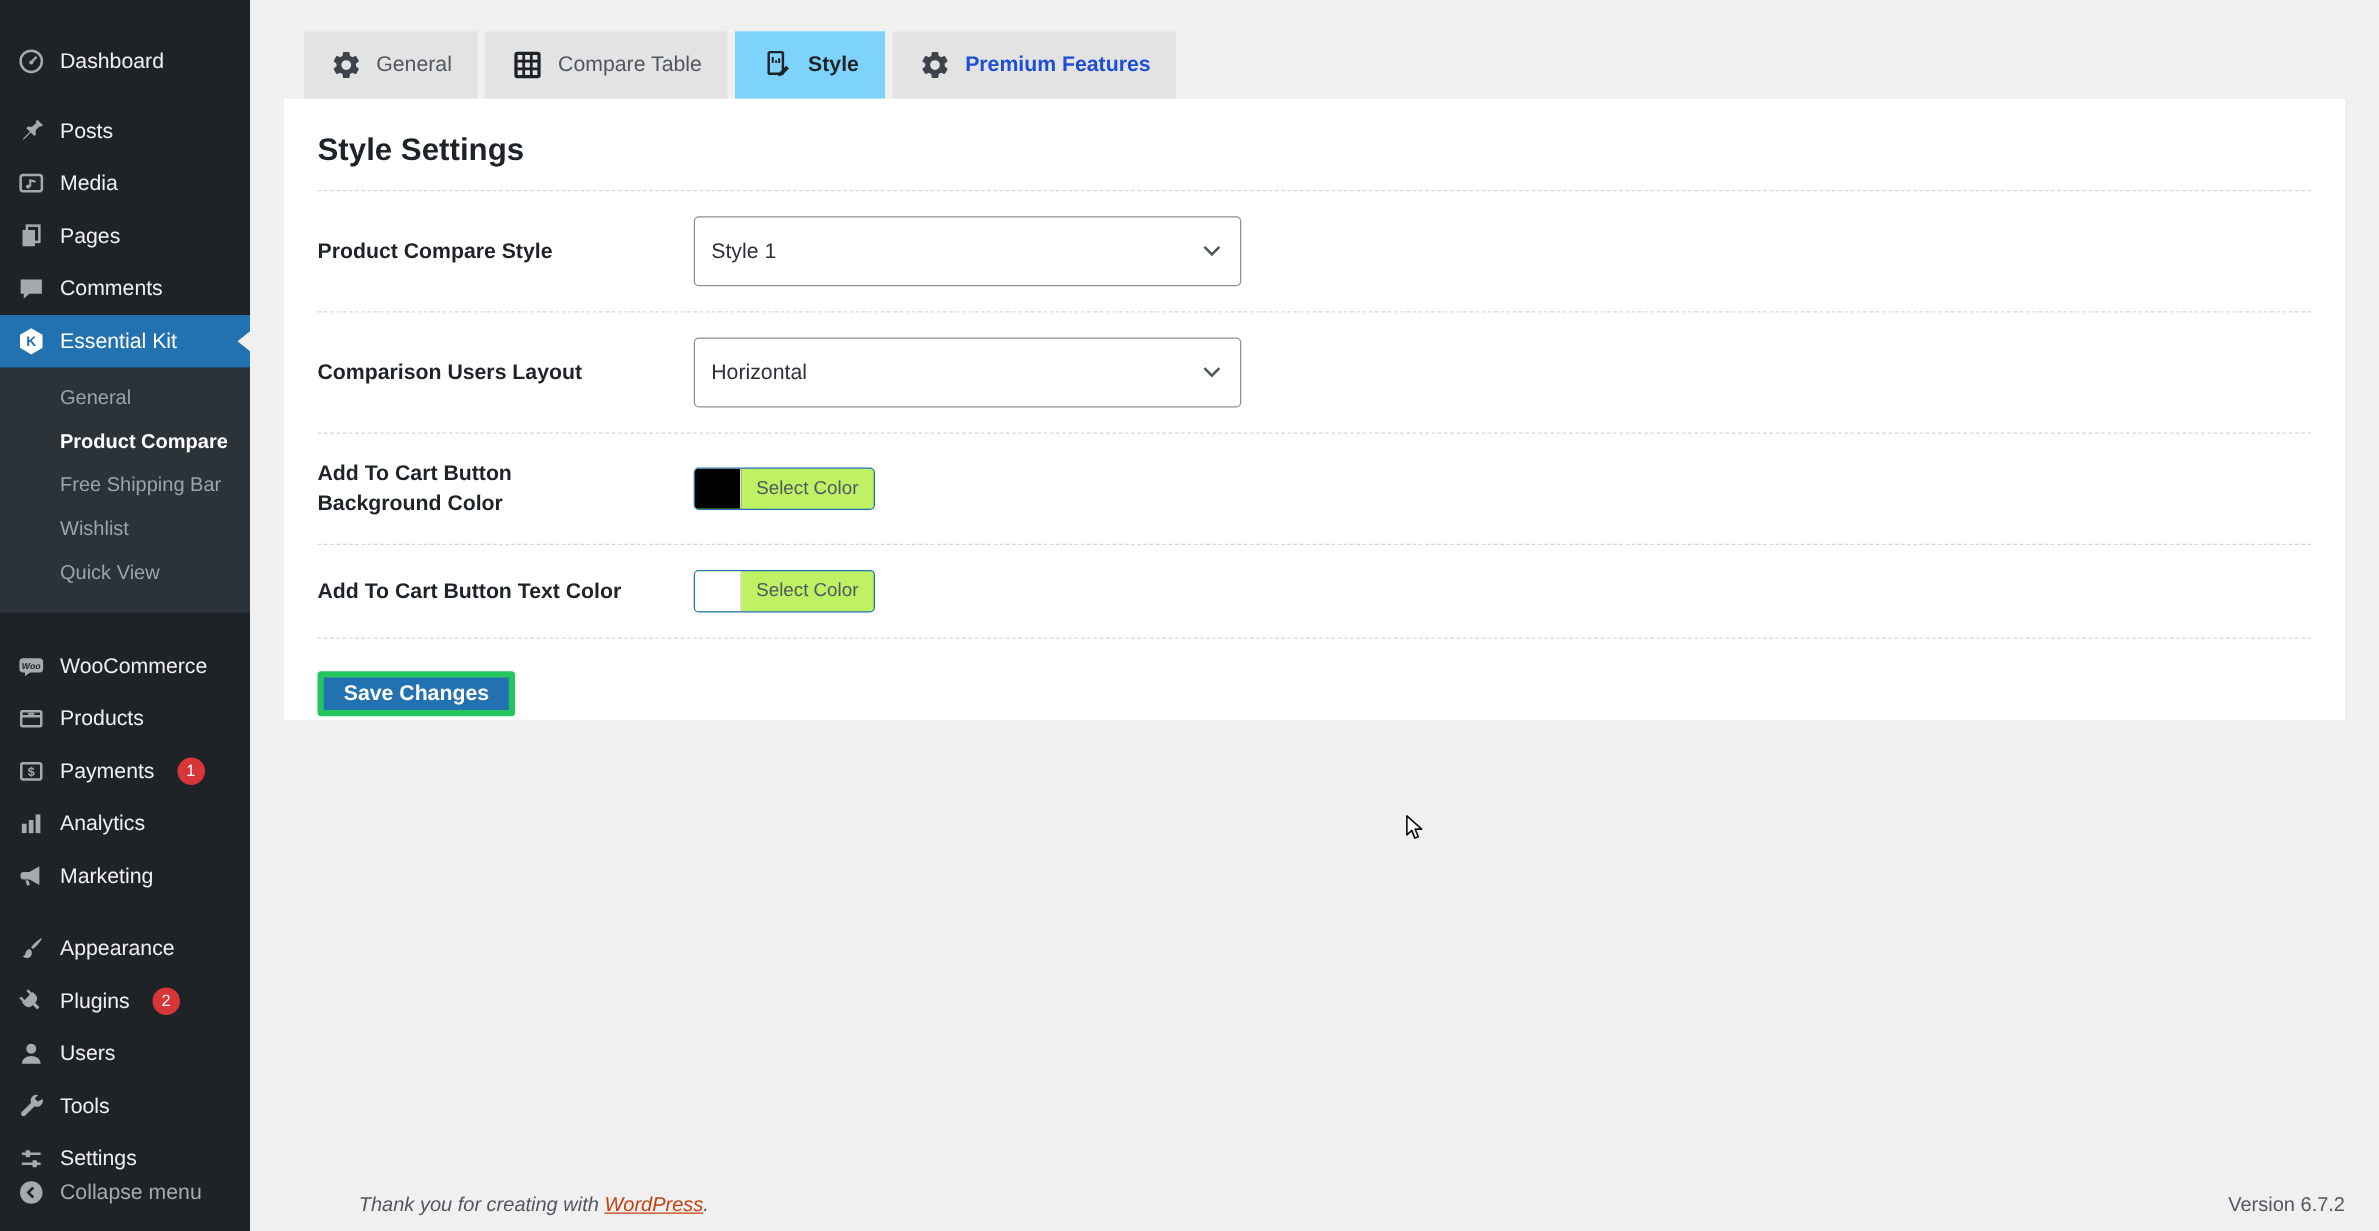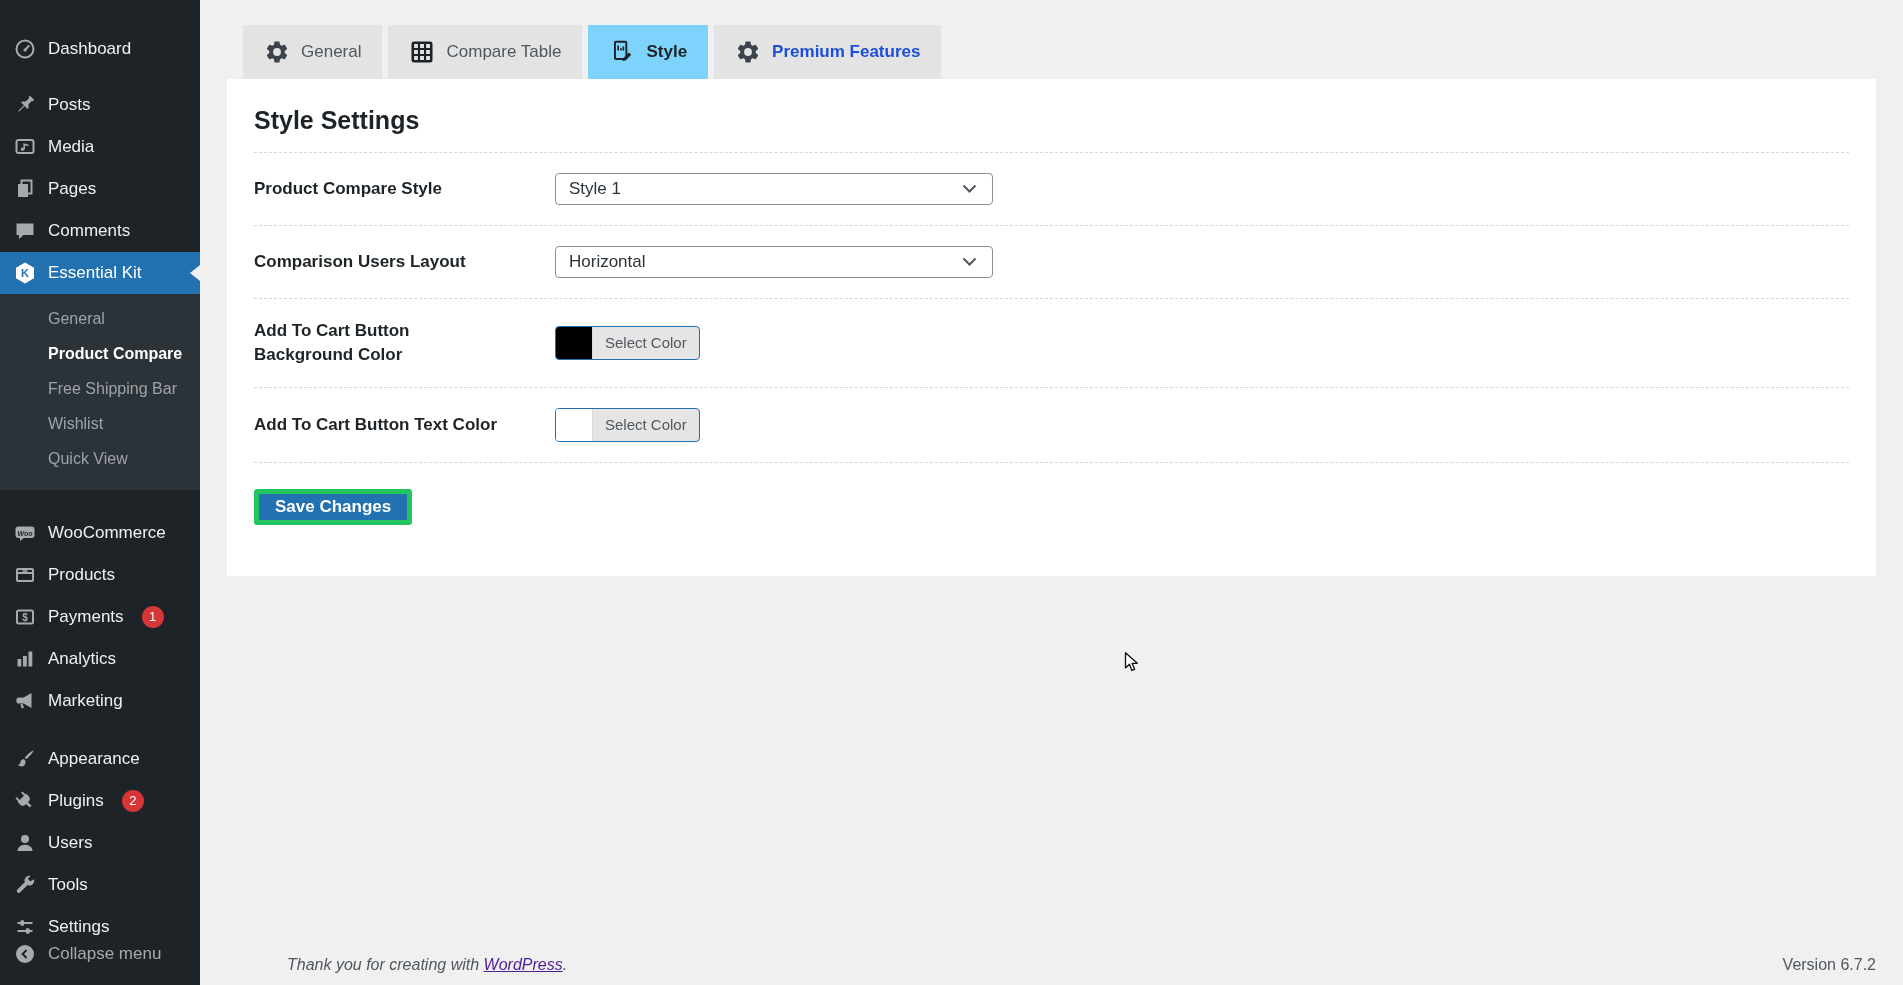--- a/index.html
+++ b/index.html
@@ -30,35 +30,35 @@
     background:#e3e3e4; color:#50575e; font-size:17px; cursor:pointer; }
   .tab .ticon { width:26px; height:26px; display:flex; align-items:center; justify-content:center; }
   .tab-active { background:#7dd3fc; color:#1d2327; font-weight:bold; }
   .tab-premium { color:#1d4ed8; font-weight:bold; }
   
   #panel { position:absolute; left:227px; top:79px; width:1649px; height:497px; background:#fff; padding:27px 27px 0; }
   .page-title { font-size:25px; font-weight:bold; color:#1d2327; margin:0 0 17px; }
   .form-row { display:flex; align-items:center; border-top:1px dashed #d7d7da; padding:20px 0; }
   .row-label { flex:0 0 301px; width:301px; padding-right:24px; font-weight:bold; font-size:17px;
     color:#1d2327; line-height:1.4; white-space:pre-line; }
-  .wp-select { width:438px; height:32px; border:1px solid #8c8f94; border-radius:4px; background:#fff;
+  .wp-select { width:438px; height:56px; border:1px solid #8c8f94; border-radius:4px; background:#fff;
     display:flex; align-items:center; justify-content:space-between; padding:0 15px 0 13px;
     font-size:17px; color:#2c3338; cursor:pointer; }
   .color-ctl { display:flex; height:34px; border:1px solid #2271b1; border-radius:4px; overflow:hidden;
-    background:#e5e5e5; cursor:pointer; }
+    background:#bef264; cursor:pointer; }
   .swatch { width:37px; border-right:1px solid #dcdcde; }
   .color-btn-label { padding:0 12px; display:flex; align-items:center; font-size:15px; color:#50575e; }
   .save-row { border-top:1px dashed #d7d7da; padding:26px 0 22px; }
   .save-btn { background:#2271b1; border:5px solid #22c55e; color:#fff; font-weight:bold; font-size:17px;
     height:36px; padding:0 16px; border-radius:3px; cursor:pointer; font-family:inherit; }
   
   #footer { position:absolute; left:287px; right:27px; top:956px; font-size:16px; color:#50575e;
     display:flex; justify-content:space-between; align-items:baseline; }
   .thanks { font-style:italic; }
-  .thanks a { color:#4c1d95; }
+  .thanks a { color:#c2410c; }
   
   #cursor { position:absolute; left:1120px; top:650px; width:22px; height:22px; pointer-events:none; }
 </style>
 </head>
 <body>
 
 <div id="sidebar">
 
   <div class="mi">
     <span class="micon">

